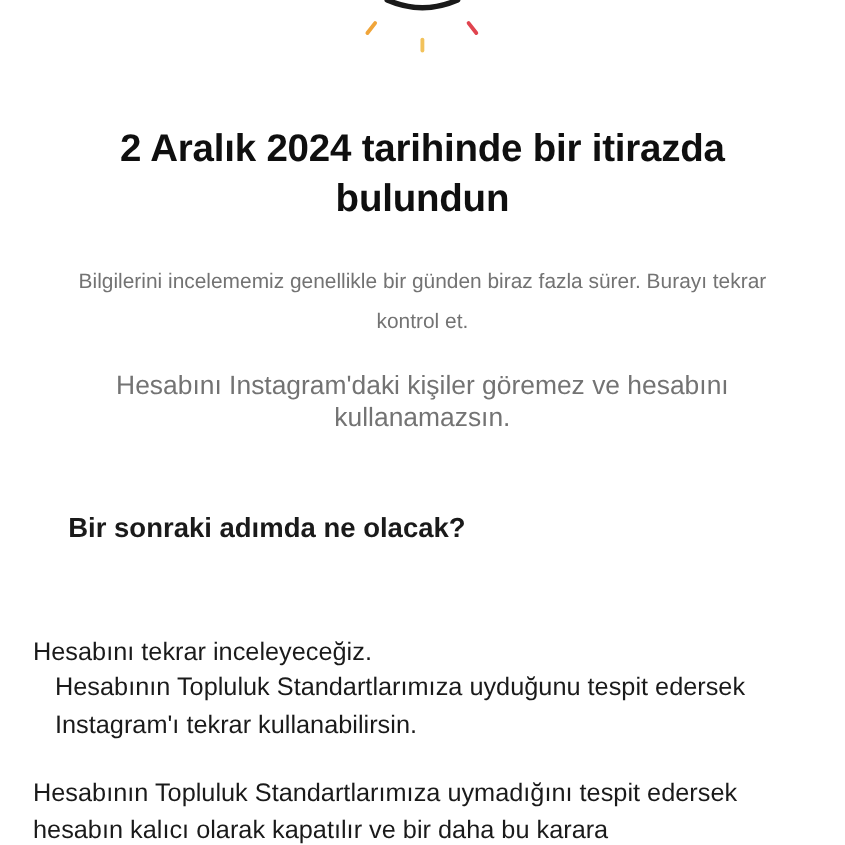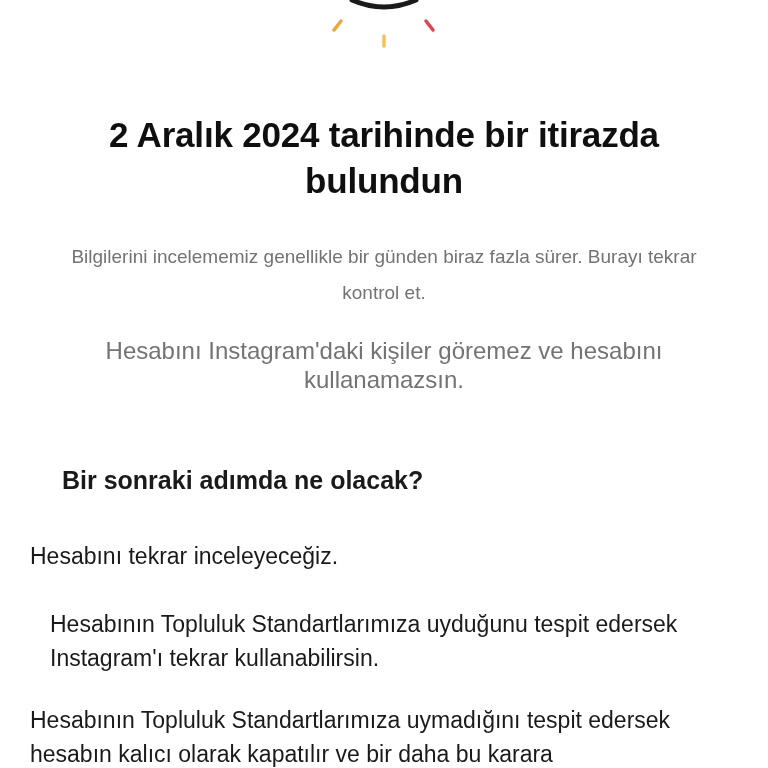--- a/index.html
+++ b/index.html
@@ -68,21 +68,21 @@
       margin-left: 32px;
     }
     .para {
       position: absolute;
       left: 30px;
       width: 720px;
       font-size: 23px;
       line-height: 34px;
       color: #1a1a1a;
     }
-    .p1 { top: 539px; }
+    .p1 { top: 575px; }
     .p2 { top: 607px; margin-left: 20px; }
     .p3 { top: 703px; }
   </style>
 </head>
 <body>
 
 <div class="page">
 
   <div class="illustration">
     <svg width="768" height="60" viewBox="0 0 768 60" xmlns="http://www.w3.org/2000/svg">

